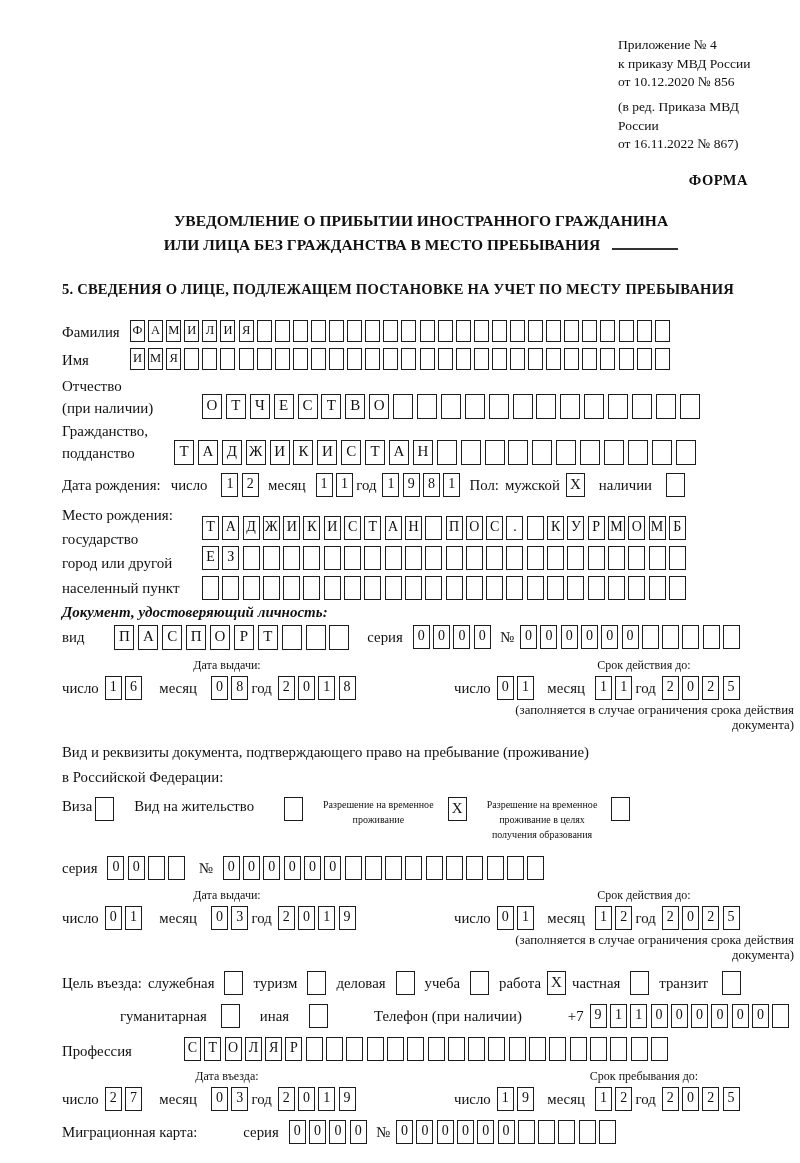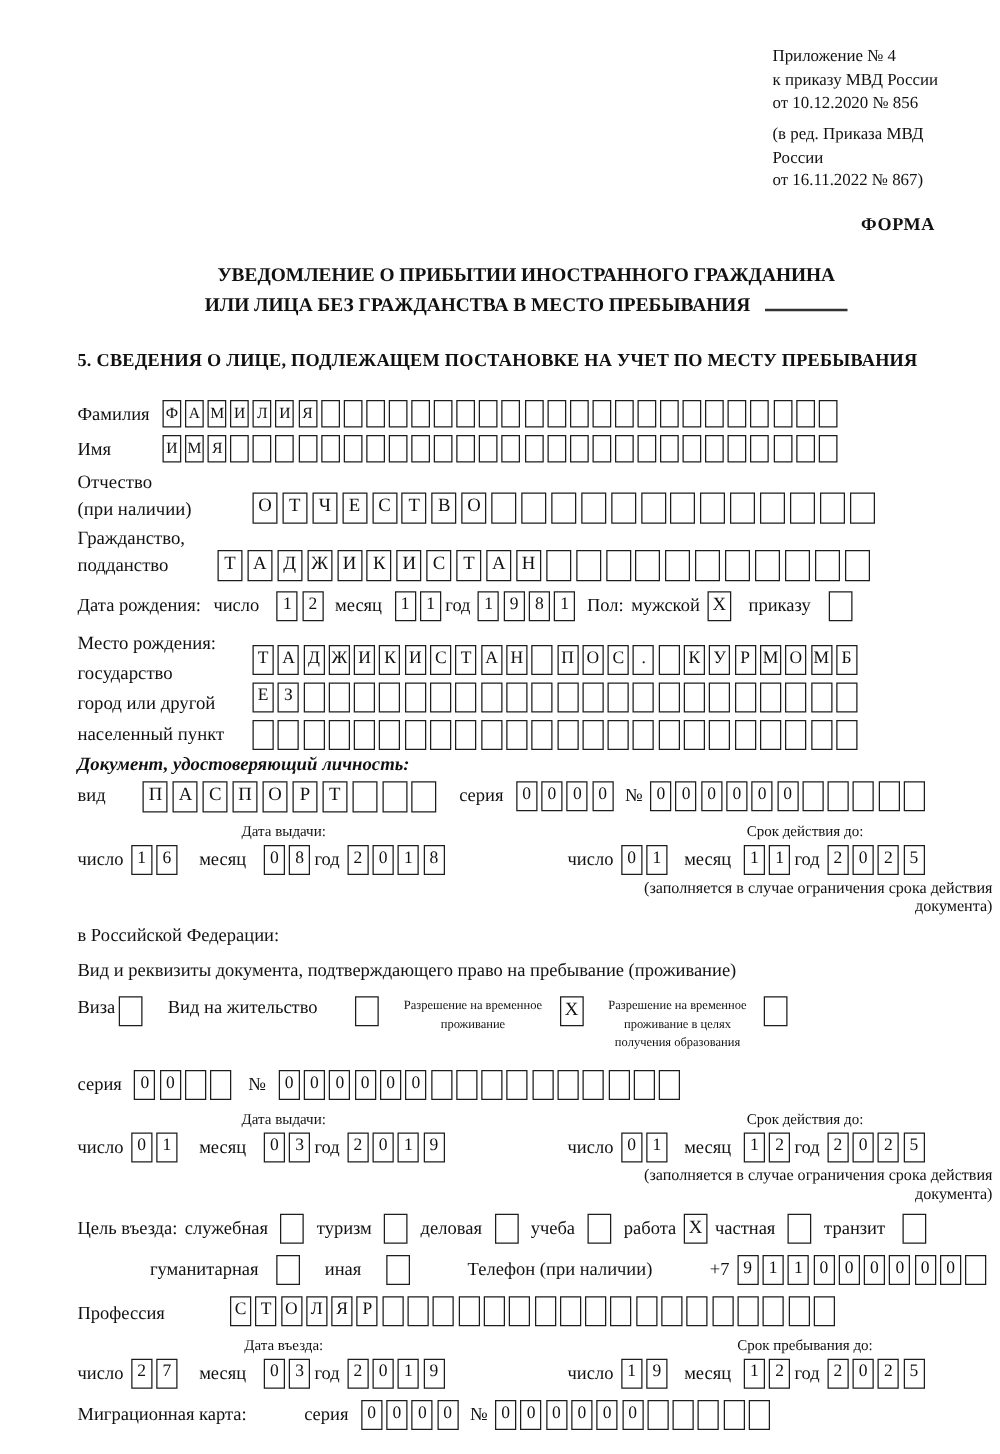--- a/index.html
+++ b/index.html
@@ -230,21 +230,21 @@
         <span>1</span>
         <span>9</span>
         <span>8</span>
         <span>1</span>
       </span>
     <span class="lbl ml6">Пол:</span>
     <span class="lbl ml6">мужской</span>
     <span class="boxes cb ml6">
         <span>X</span>
       </span>
-    <span class="lbl ml14">приказу</span>
+    <span class="lbl ml14">наличии</span>
     <span class="boxes cb ml14">
         <span></span>
       </span>
   </div>
 
   <div class="row" style="margin-top:6px;">
     <div class="lblcol w140">
         <div>Место рождения:</div>
         <div>государство</div>
         <div>город или другой</div>
@@ -411,22 +411,22 @@
             <span>2</span>
             <span>0</span>
             <span>2</span>
             <span>5</span>
           </span>
       </div>
       <div class="dnote">(заполняется в случае ограничения срока действия документа)</div>
     </div>
   </div>
 
+  <div class="lbl" style="margin-top:10px;">Вид и реквизиты документа, подтверждающего право на пребывание (проживание)</div>
   <div class="lbl" style="margin-top:7px;">в Российской Федерации:</div>
-  <div class="lbl" style="margin-top:10px;">Вид и реквизиты документа, подтверждающего право на пребывание (проживание)</div>
 
   <div class="row opts">
     <span class="lbl">Виза</span>
     <span class="boxes cb" style="margin-left:3px;">
         <span></span>
       </span>
     <span class="lbl ml20">Вид на жительство</span>
     <span class="boxes cb ml30">
         <span></span>
       </span>

